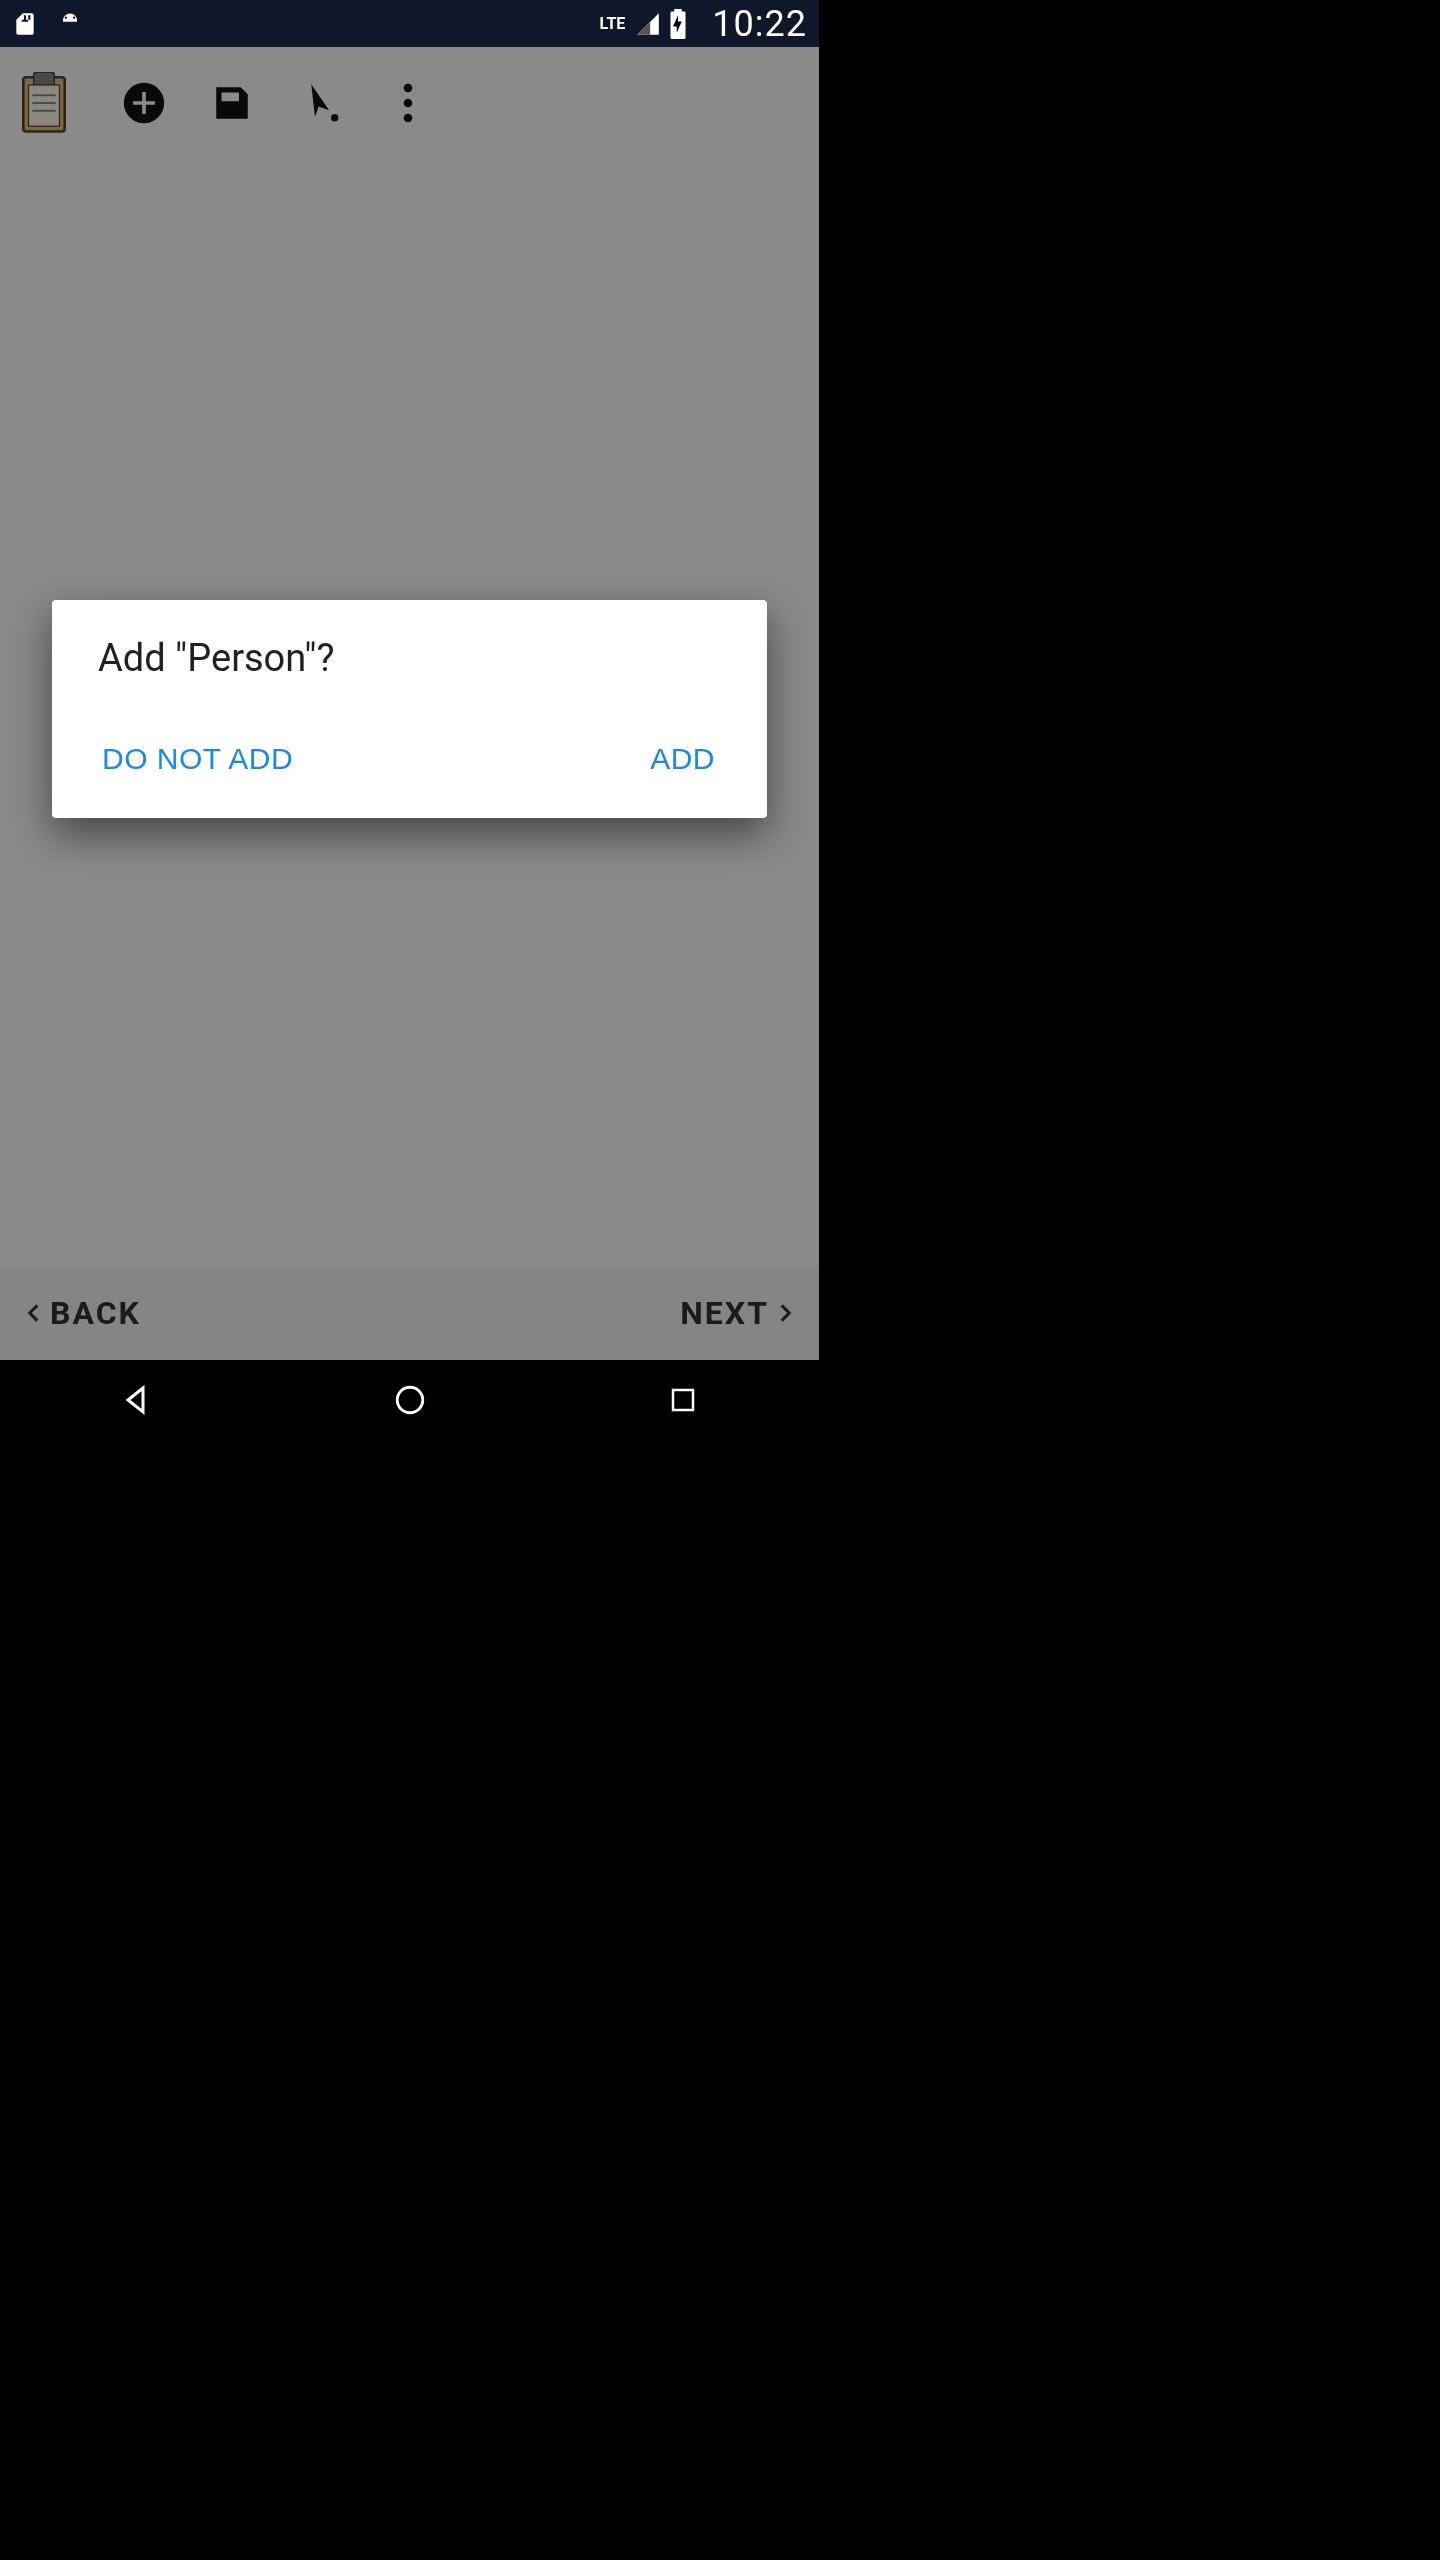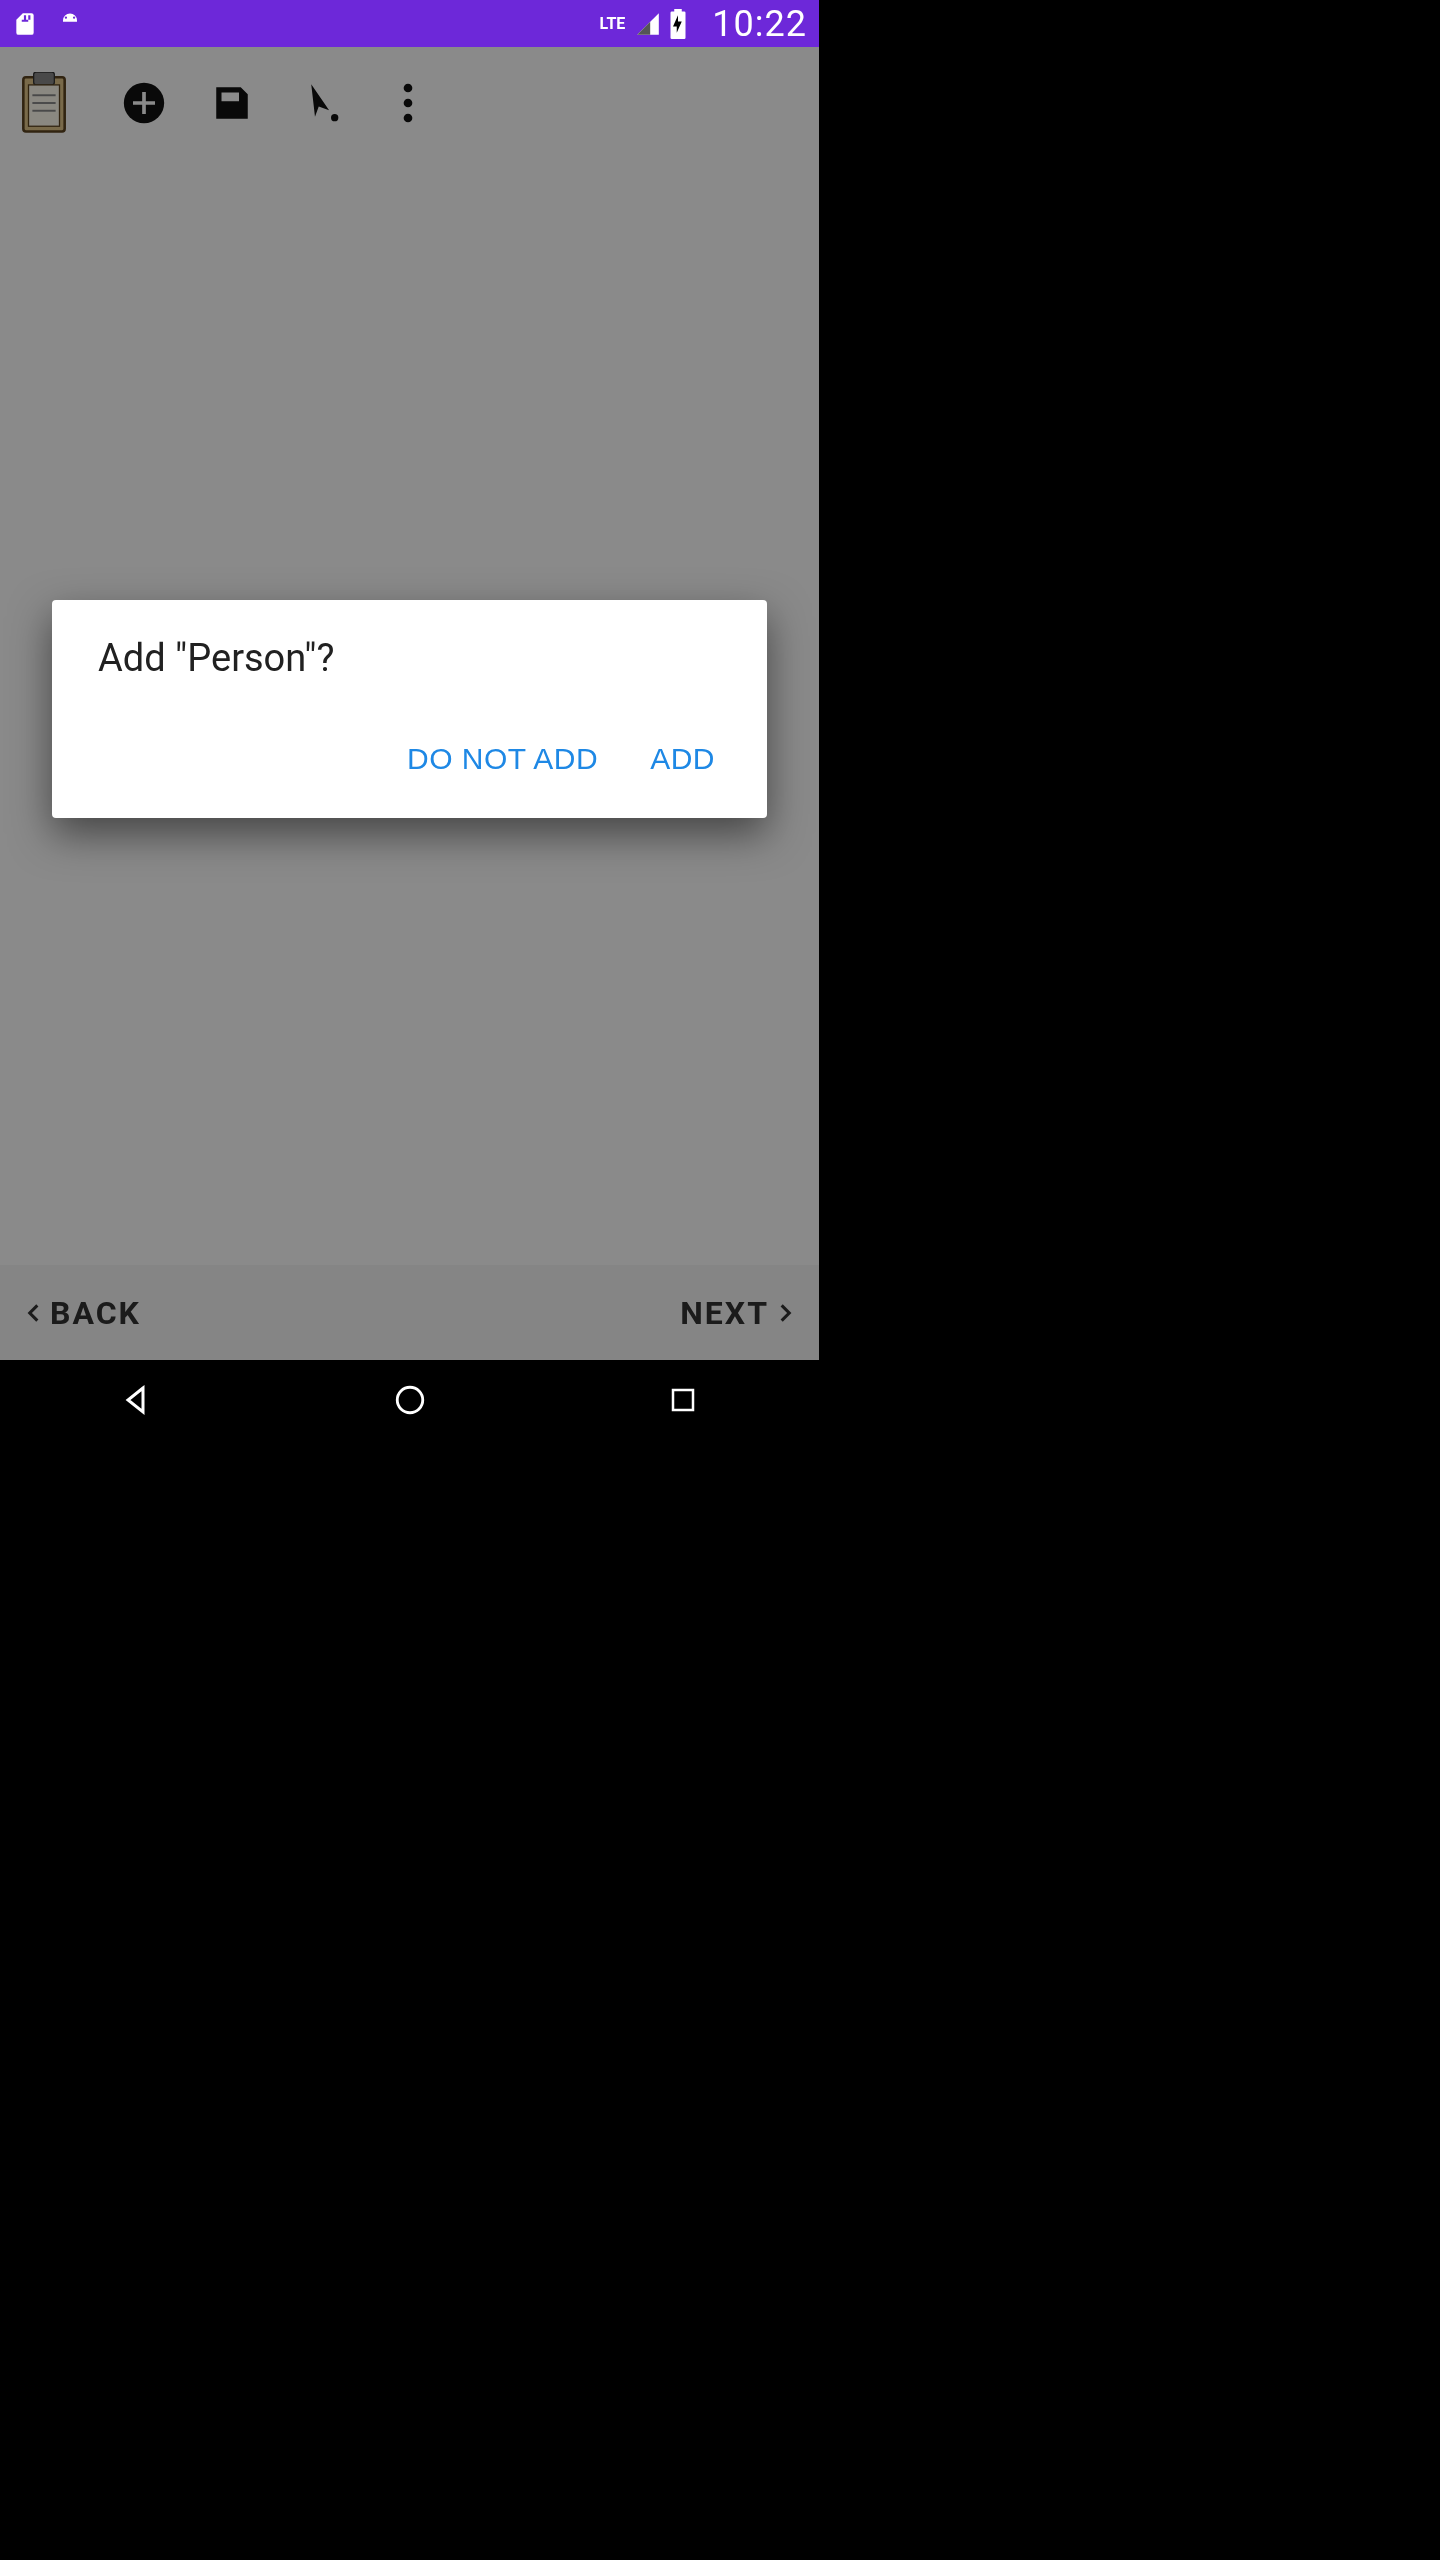--- a/index.html
+++ b/index.html
@@ -3,21 +3,21 @@
 <meta charset="utf-8">
 <style>
   * { box-sizing: border-box; margin: 0; padding: 0; }
   html, body { width: 819px; height: 1440px; overflow: hidden; font-family: Roboto, "Helvetica Neue", Arial, sans-serif; background: #000; }
 
   .device { position: relative; width: 819px; height: 1440px; background: #000; }
 
   
   .statusbar {
     position: absolute; top: 0; left: 0; right: 0; height: 47px;
-    background: #6d28d9; color: #fff; display: flex; align-items: center;
+    background: #0f172a; color: #fff; display: flex; align-items: center;
     padding: 12px 12px; font-size: 28px; font-weight: 400; gap: 36px;
   }
   .statusbar .left-icons { display: flex; gap: 18px; align-items: center; }
   .statusbar .spacer { flex: 1; }
   .statusbar .right-icons { display: flex; gap: 8px; align-items: center; }
   .status-clock { font-size: 36px; letter-spacing: 1px; margin-left: 17px; }
 
   
   .appbar {
     position: absolute; top: 47px; left: 0; right: 0; height: 112px;
@@ -54,21 +54,21 @@
   .dialog {
     position: absolute; left: 52px; right: 52px; top: 600px;
     background: #fff; border-radius: 4px;
     box-shadow: 0 16px 40px rgba(0,0,0,0.5);
     padding: 36px 46px 20px 46px;
   }
   .dialog-title {
     font-size: 38px; color: #212121; margin-bottom: 40px;
   }
   .dialog-actions {
-    display: flex; justify-content: flex-end; gap: 44px;
+    display: flex; justify-content: space-between; 
     padding: 14px 2px 14px 0;
   }
   .dialog-actions .dlg-btn {
     font-size: 30px; font-weight: 500; letter-spacing: 0.5px;
     color: #1E88E5; text-transform: uppercase;
     background: none; border: none; cursor: pointer;
     padding: 8px 4px;
   }
 
   

